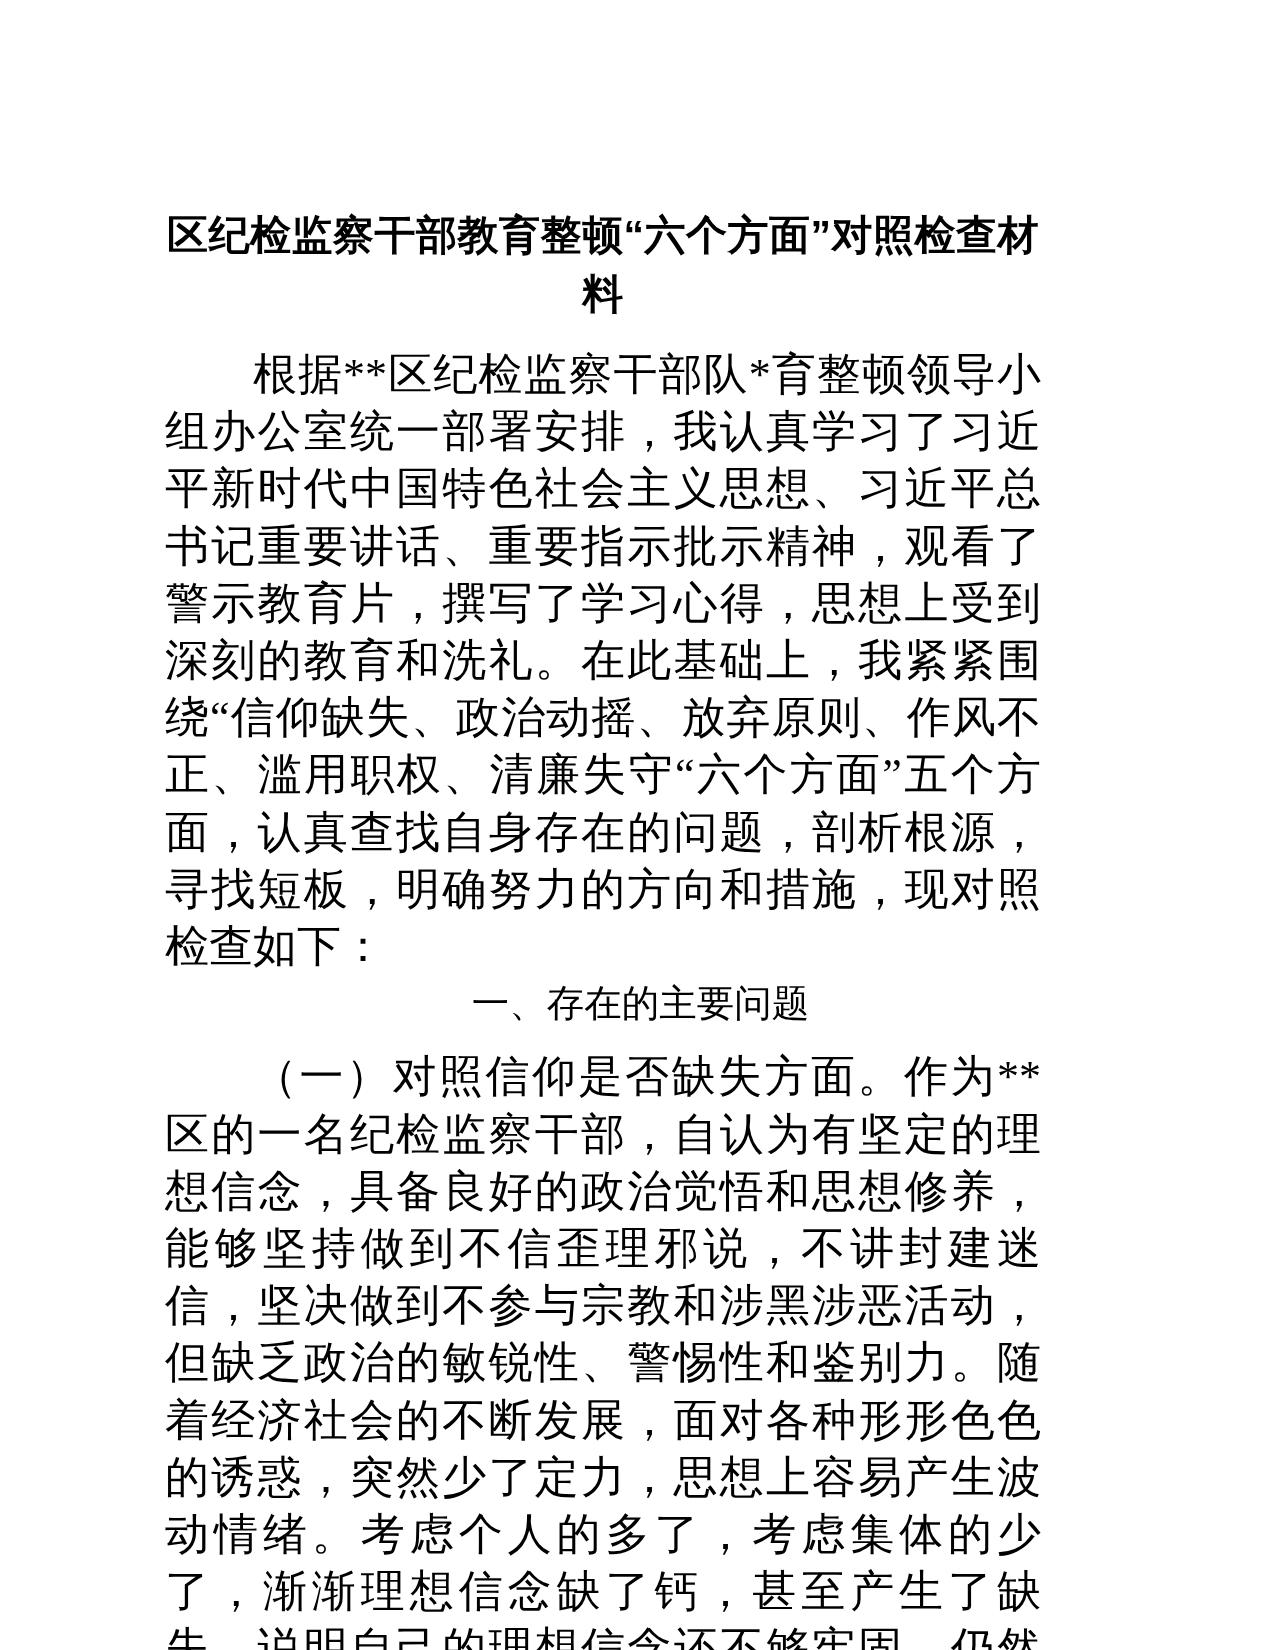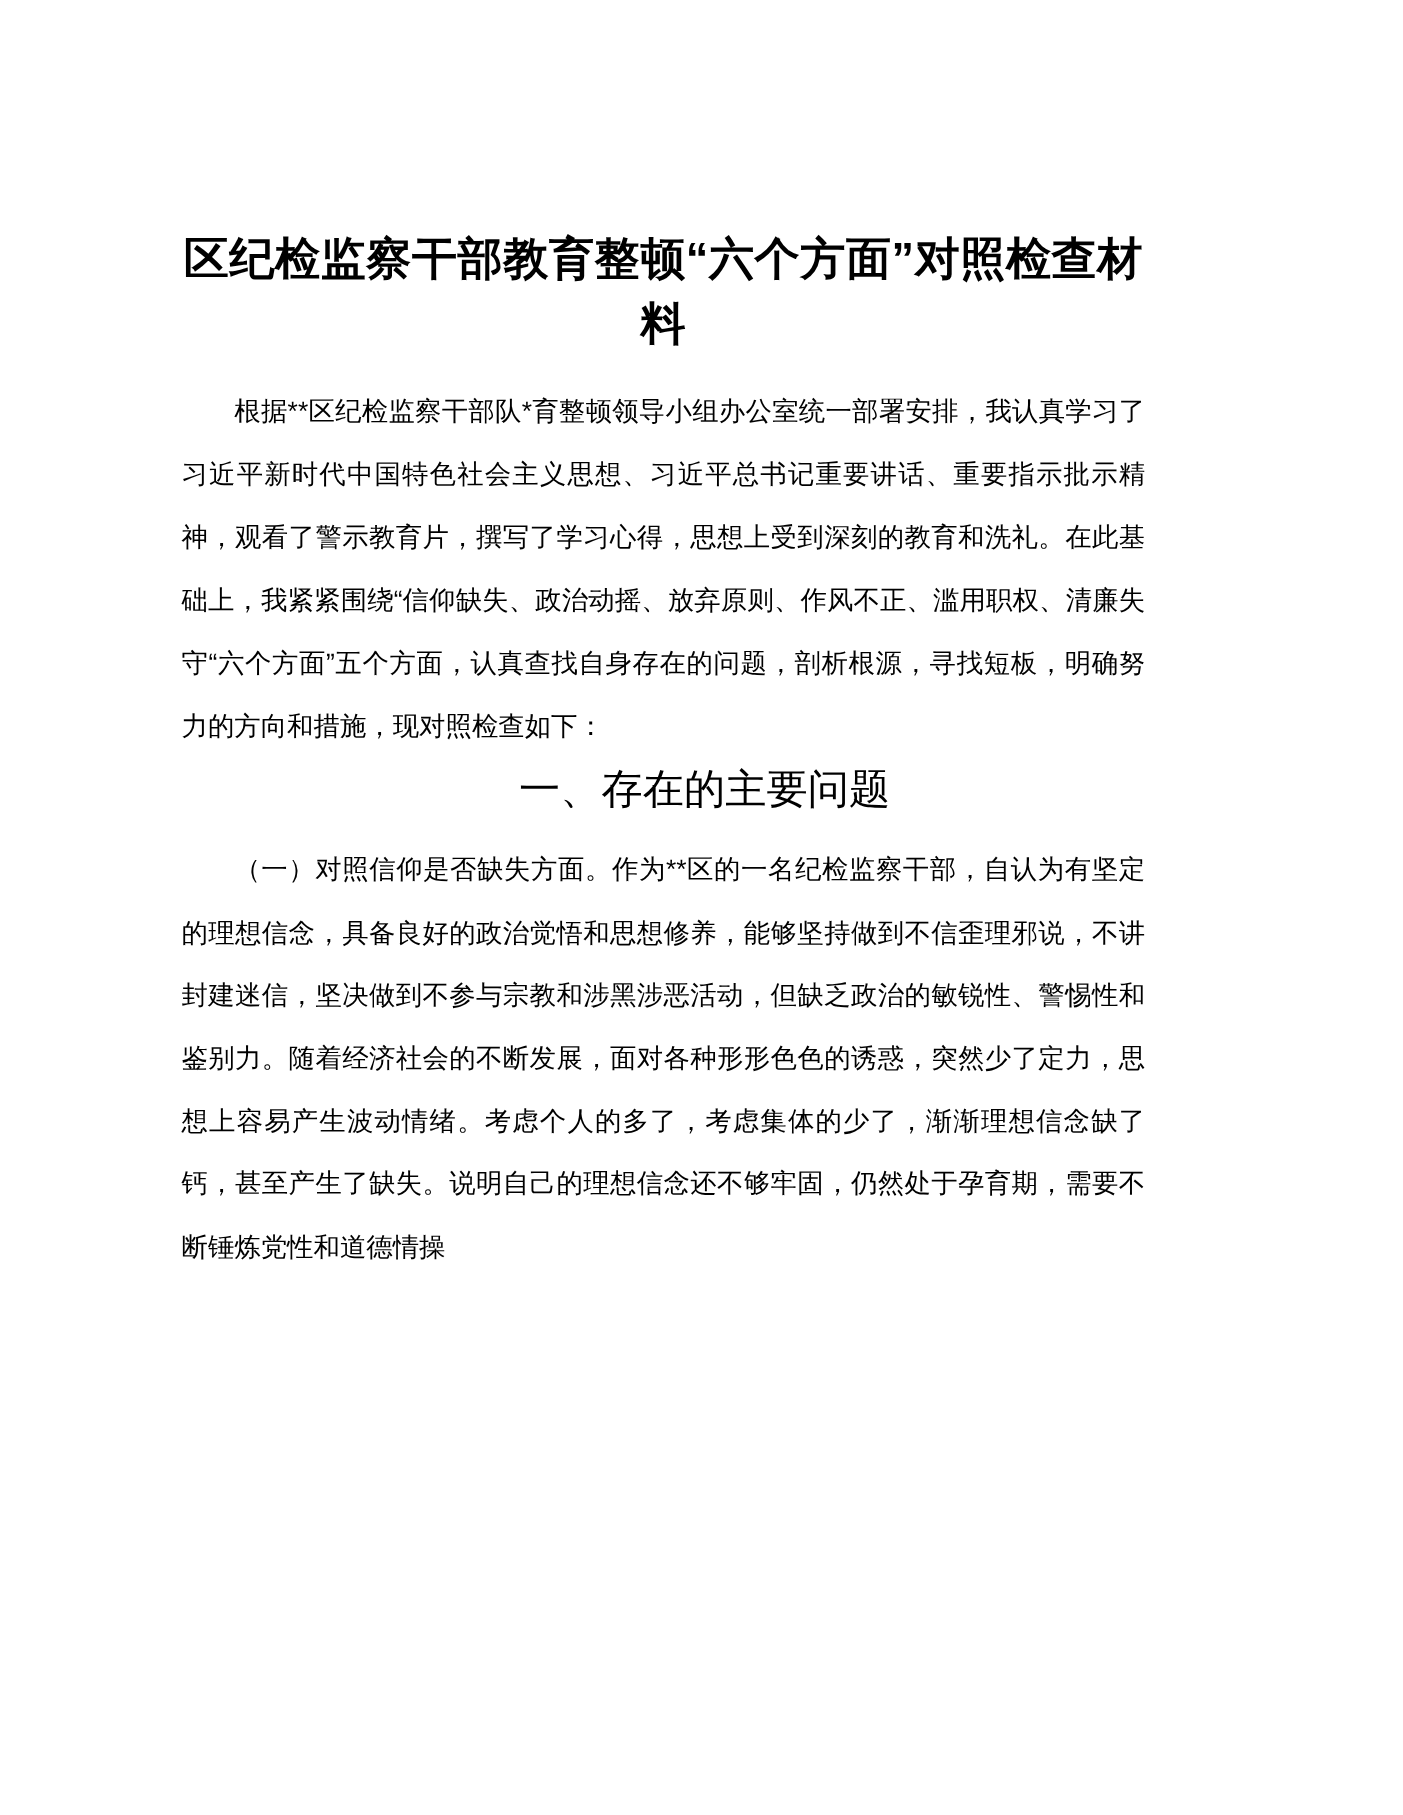--- a/index.html
+++ b/index.html
@@ -29,27 +29,28 @@
     font-size: 41px;
     font-weight: bold;
     line-height: 59px;
     text-align: center;
     letter-spacing: 0.5px;
     padding-top: 206px;
   }
   .para {
     margin: 0;
     padding: 0;
-    font-size: 24px;
+    font-size: 44px;
     line-height: 57.2px;
     text-align: justify;
     text-justify: inter-ideograph;
     text-indent: 2em;
     letter-spacing: 0px;
     word-break: break-all;
+    font-family: Liberation Serif, serif;
   }
   .para-gap-first { margin-top: 22px; }
   .para-gap { margin-top: 16px; }
   .heading-para {
     margin: 0;
     padding: 0;
     font-size: 37.5px;
     line-height: 57.2px;
     text-indent: 2em;
     text-align: center;

